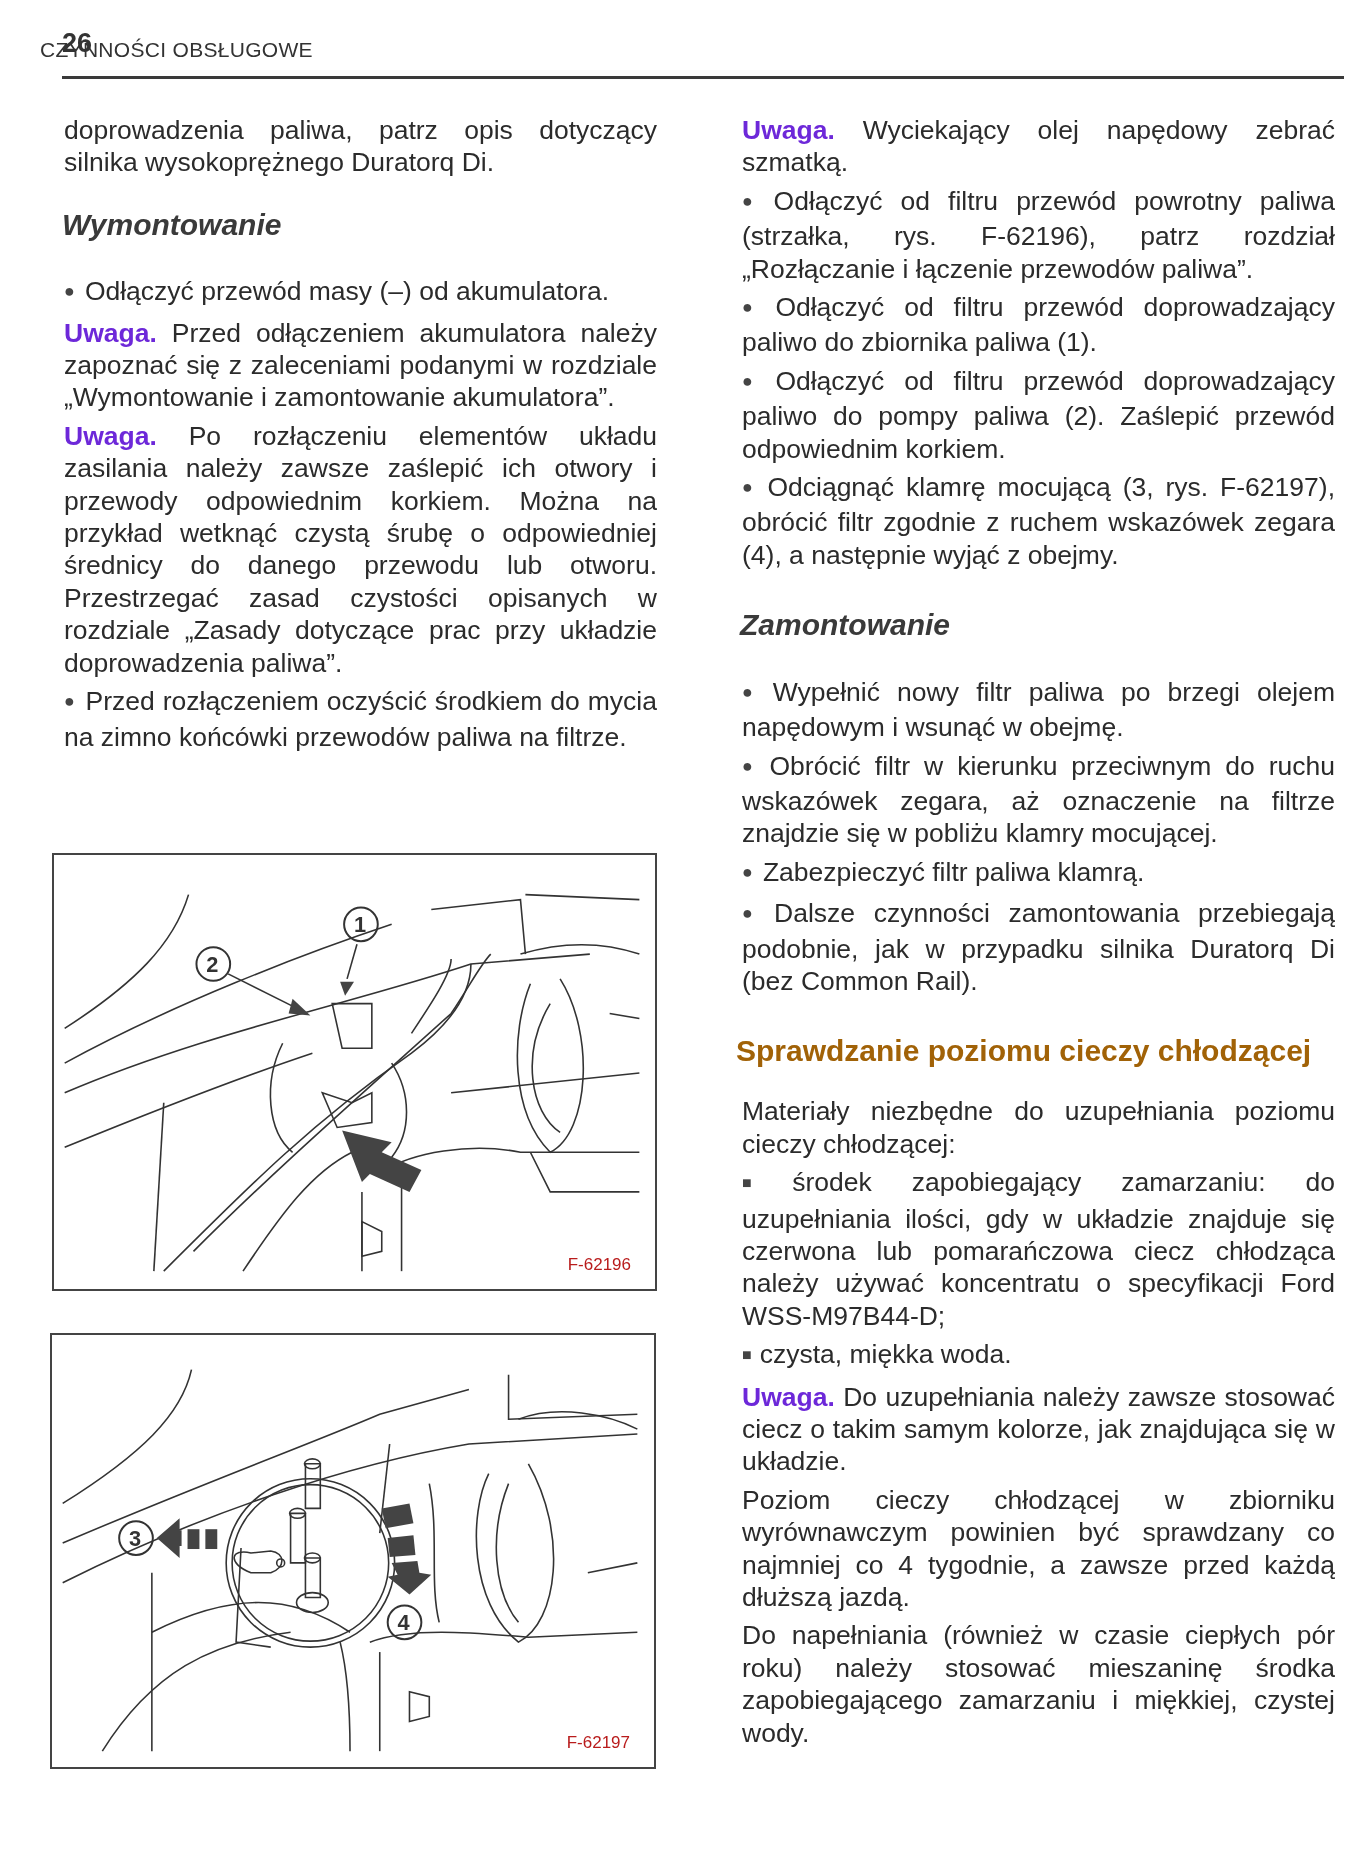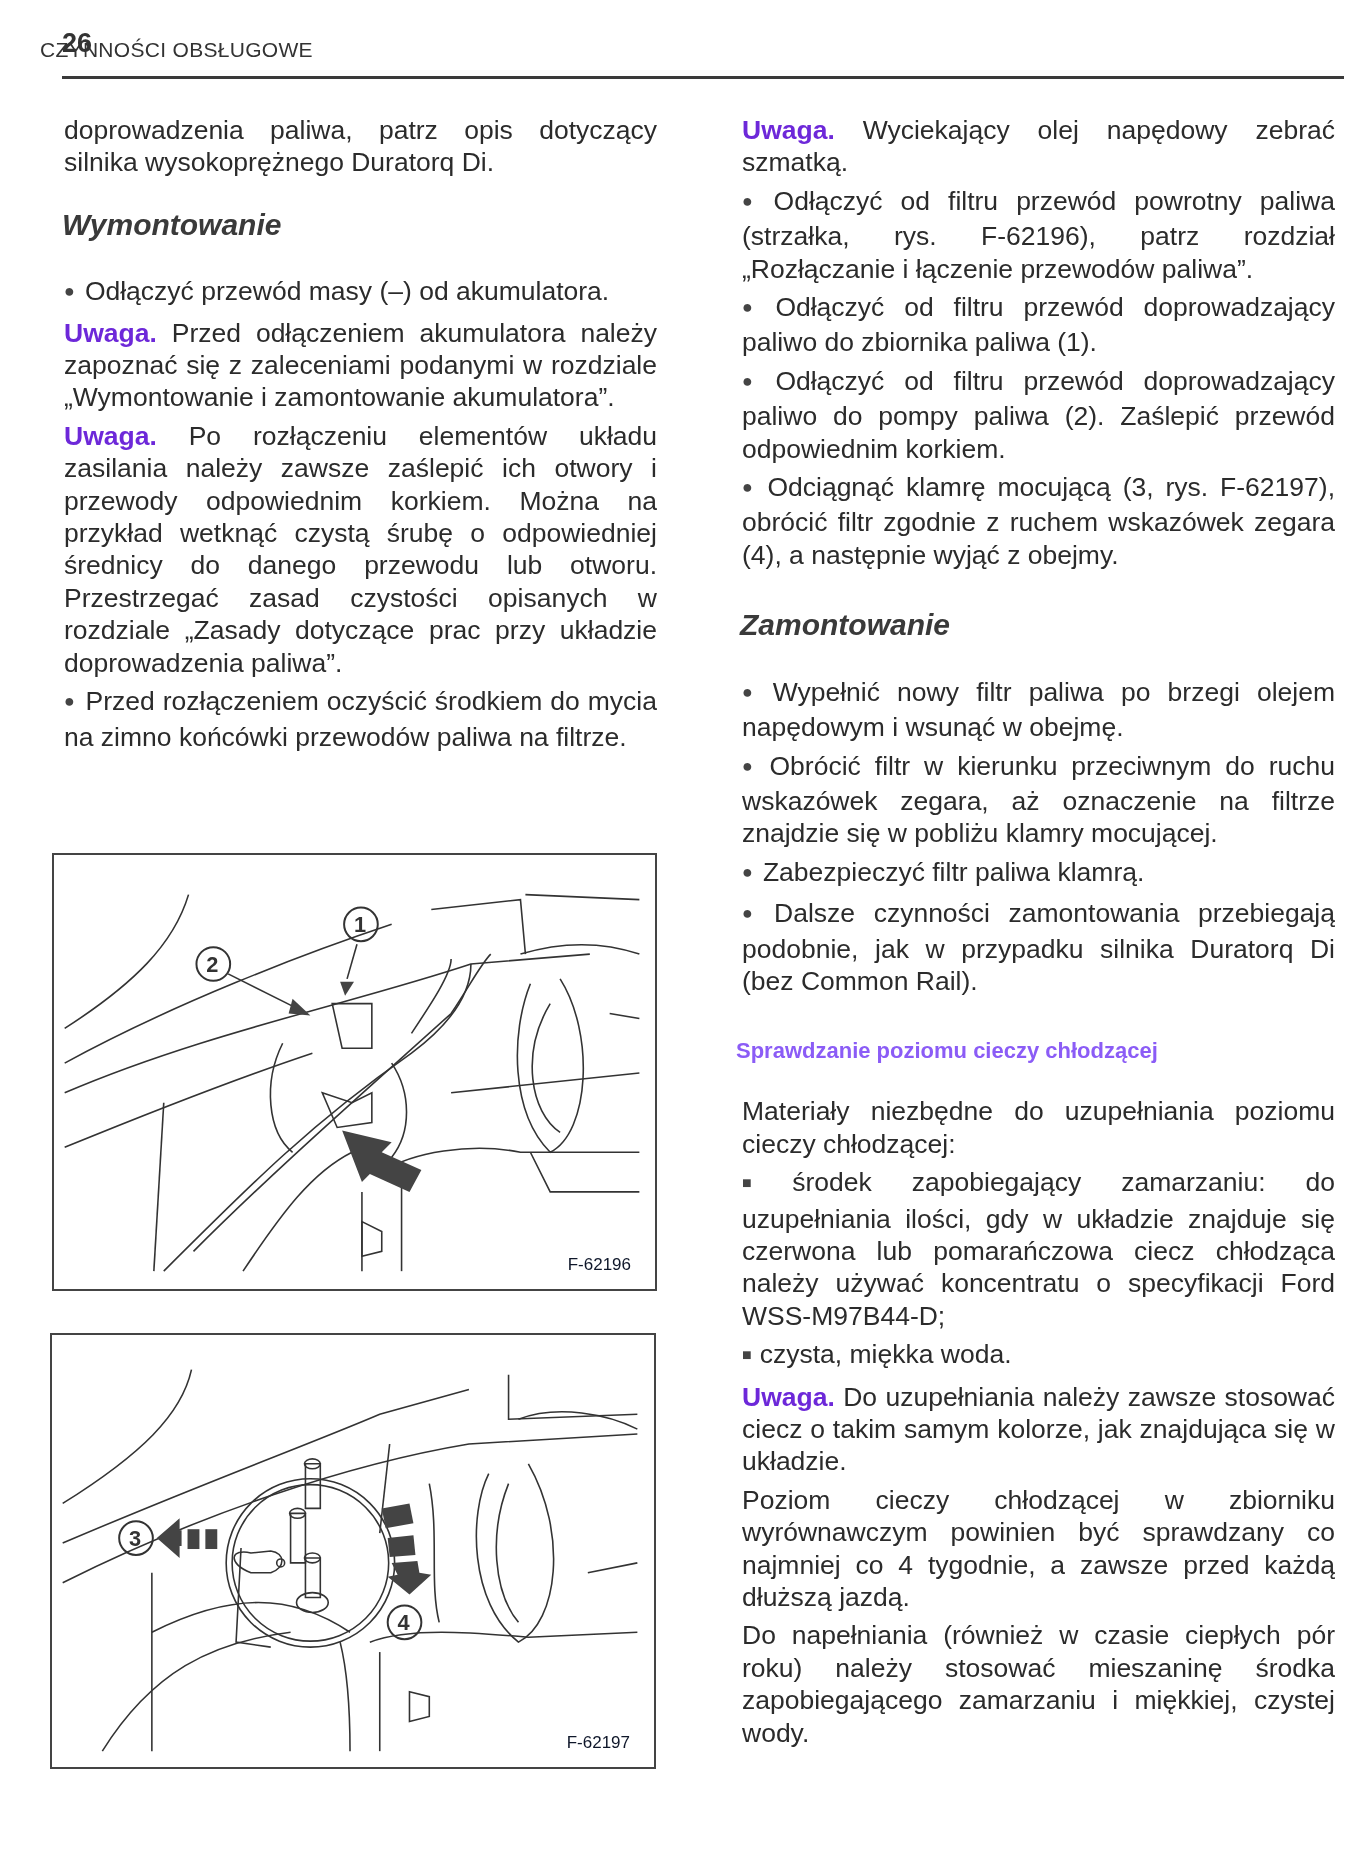--- a/index.html
+++ b/index.html
@@ -9,26 +9,26 @@
   .running-head { position: absolute; left: 0; width: 1372px; top: 38px; font-size: 21px; letter-spacing: 0.3px; color: #333; padding-left: 40px; box-sizing: border-box; }
   .head-rule { position: absolute; left: 62px; top: 76px; width: 1282px; height: 3px; background: #3a3a3a; }
   .col { position: absolute; width: 605px; font-size: 26.5px; line-height: 32.4px; text-align: justify; }
   .col-left { left: 58px; top: 108px; }
   .col-right { left: 736px; top: 108px; }
   .col p { margin: 6px; }
   .bullet::before { content: "\25CF"; font-size: 18px; position: relative; top: -3px; margin-right: 10px; color: #444; }
   .sq::before { content: "\25A0"; font-size: 16px; position: relative; top: -3px; margin-right: 8px; color: #444; }
   .note { font-weight: bold; color: #6d28d9; }
   .h-italic { font-style: italic; font-weight: bold; font-size: 30px; color: #3a3a3a; margin: 30px 0 34px 4px !important; }
-  .h-section { font-weight: bold; font-size: 22px; line-height: 36px; color: #8b5cf6; margin: 36px 0 26px 0 !important; text-align: left; }
+  .h-section { font-weight: bold; font-size: 30px; line-height: 36px; color: #a16207; margin: 36px 0 26px 0 !important; text-align: left; }
   .figure { position: absolute; border: 2px solid #444; background: #fff; box-sizing: border-box; }
   .fig1 { left: 52px; top: 853px; width: 605px; height: 438px; }
   .fig2 { left: 50px; top: 1333px; width: 606px; height: 436px; }
   .figure svg { position: absolute; left: 0; top: 0; width: 100%; height: 100%; }
-  .fig-label { position: absolute; right: 24px; bottom: 14px; font-size: 17px; color: #0f172a; margin-top: 24px; }
+  .fig-label { position: absolute; right: 24px; bottom: 14px; font-size: 17px; color: #b91c1c; margin-top: 24px; }
   .callout-text { font-family: "Liberation Sans", sans-serif; font-weight: bold; font-size: 22px; fill: #333; }
 </style>
 </head>
 <body>
 
 <div class="page-number">26</div>
 <div class="running-head">CZYNNOŚCI OBSŁUGOWE</div>
 <div class="head-rule"></div>
 
 <div class="col col-left">

